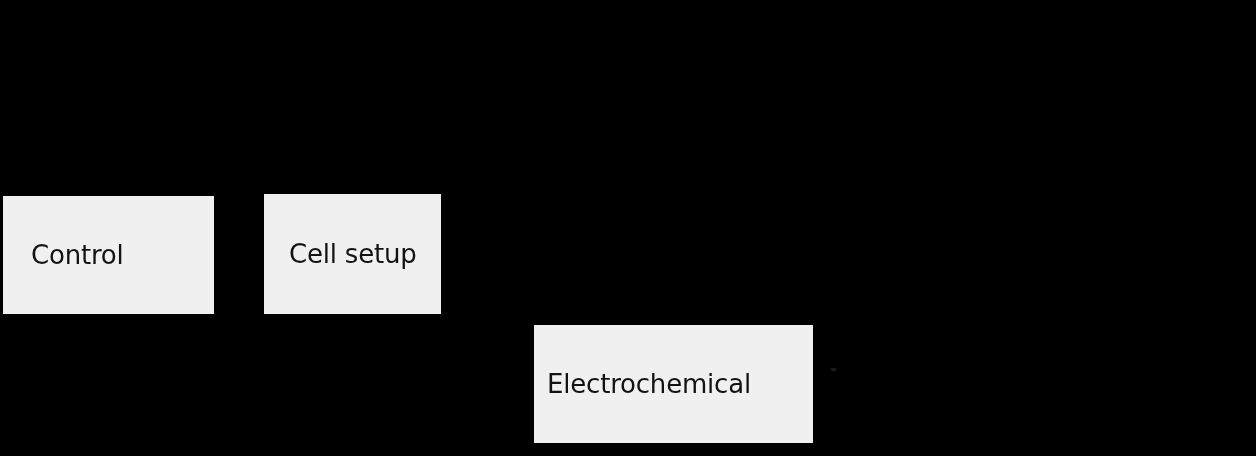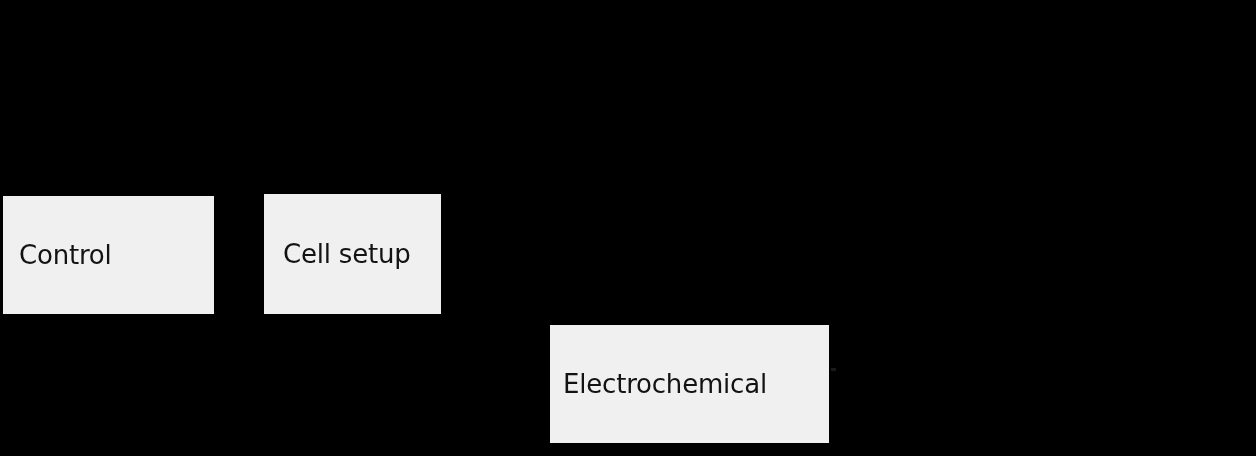--- a/index.html
+++ b/index.html
@@ -34,33 +34,33 @@
     font-weight: 400;
     letter-spacing: -0.2px;
     white-space: nowrap;
   }
   
   #box-control-variables {
     left: 3px;
     top: 196px;
     width: 211px;
     height: 118px;
-    padding-left: 16px;
+    padding-left: 28px;
   }
   
   #box-cell-setup {
     left: 264px;
     top: 194px;
     width: 177px;
     height: 120px;
-    padding-left: 19px;
+    padding-left: 25px;
   }
   
   #box-electrochemical-characterisation {
-    left: 550px;
+    left: 534px;
     top: 325px;
     width: 279px;
     height: 118px;
     padding-left: 13px;
   }
   #box-electrochemical-characterisation .node-label {
     line-height: 42px;
   }
   
   .clipped-glyph {

